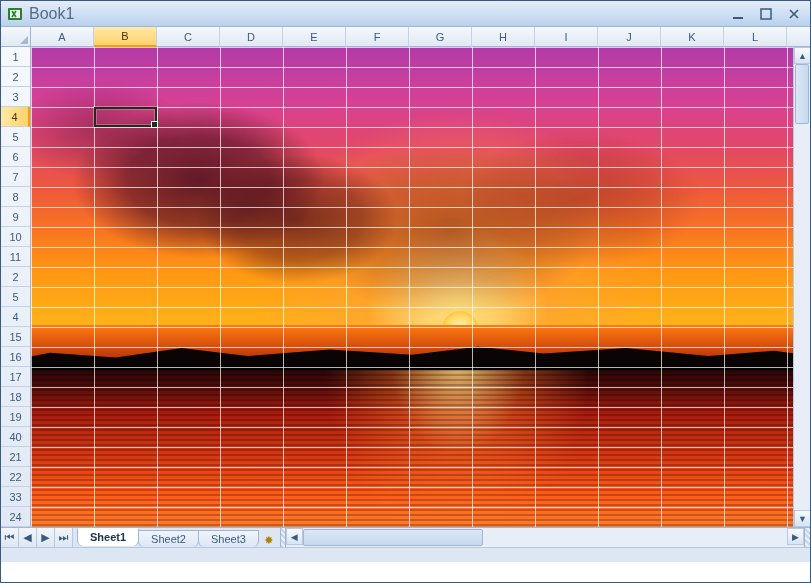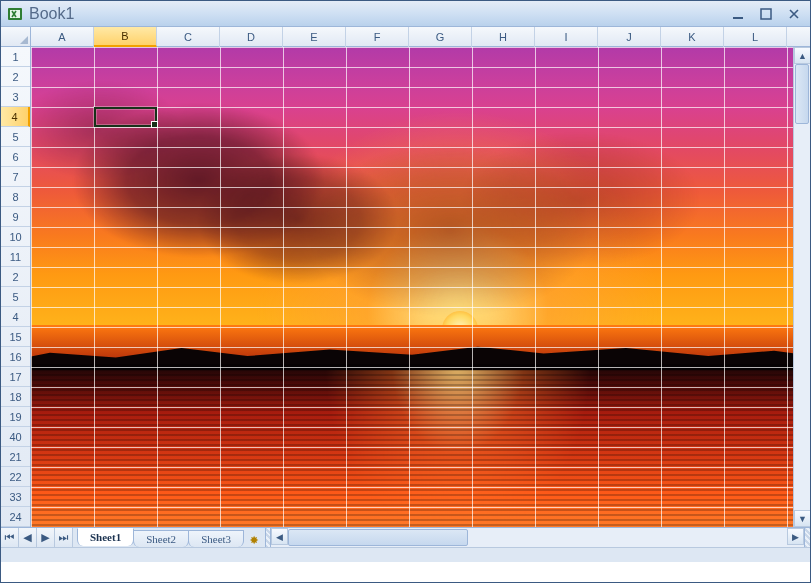--- a/index.html
+++ b/index.html
@@ -221,21 +221,20 @@
   .tab {
     padding:2px 12px 0;
     background:linear-gradient(#eef4fb,#dde7f3);
     border:1px solid #9db6d9;
     border-bottom:none;
     border-radius:0 0 6px 6px;
     margin-right:-1px;
     color:#3b5a82;
     height:17px;
     cursor:pointer;
-    font-family:Liberation Serif, serif;
   }
   .tab.active {
     background:#fff;
     font-weight:600;
     color:#1b3250;
     border-top:1px solid #fff;
     position:relative; top:-1px;
     height:18px;
   }
   .newtab {

